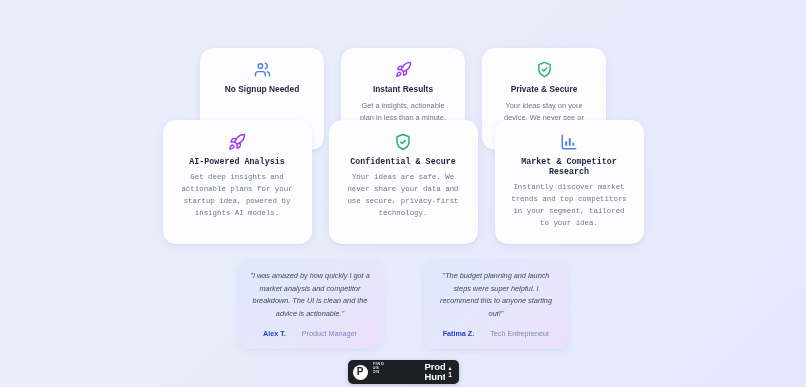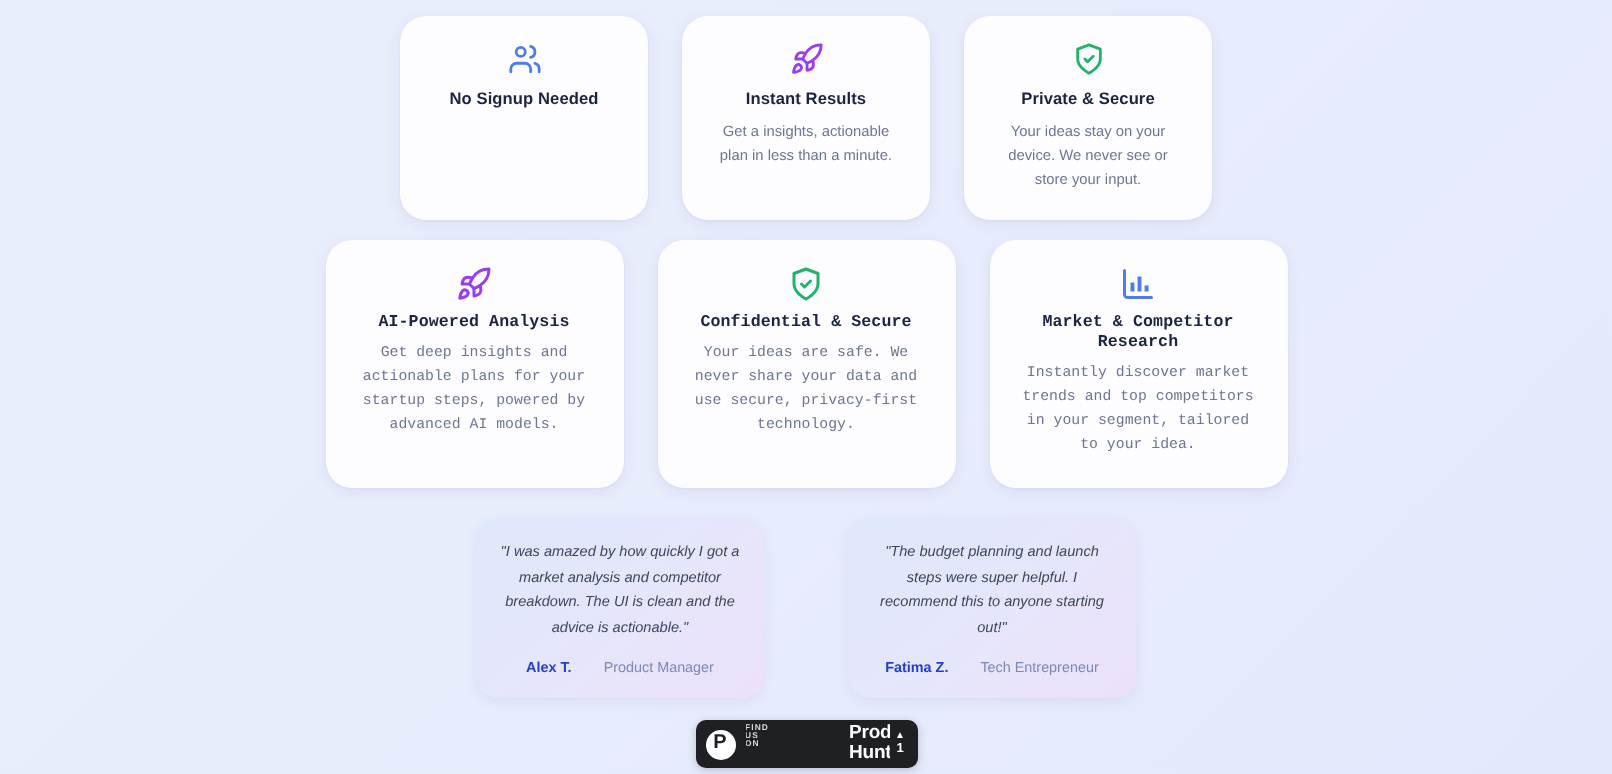--- a/index.html
+++ b/index.html
@@ -50,20 +50,21 @@
     padding: 12px 14px 14px;
     text-align: center;
     display: flex;
     flex-direction: column;
     align-items: center;
   }
 
   .row-one .feature-card {
     width: 124px;
     min-height: 83px;
+    margin-top: 40px;
   }
 
   .row-two .feature-card {
     width: 149px;
     min-height: 85px;
     font-family: Liberation Mono, monospace;
   }
 
   .card-icon {
     height: 19px;
@@ -285,21 +286,21 @@
     <div class="feature-card">
       <div class="card-icon">
         <svg width="18" height="18" viewBox="0 0 24 24" fill="none" stroke="#9b3cf0" stroke-width="2" stroke-linecap="round" stroke-linejoin="round">
           <path d="M4.5 16.5c-1.5 1.26-2 5-2 5s3.74-.5 5-2c.71-.84.7-2.13-.09-2.91a2.18 2.18 0 0 0-2.91-.09z"></path>
           <path d="M12 15l-3-3a22 22 0 0 1 2-3.95A12.88 12.88 0 0 1 22 2c0 2.72-.78 7.5-6 11a22.35 22.35 0 0 1-4 2z"></path>
           <path d="M9 12H4s.55-3.03 2-4c1.62-1.08 5 0 5 0"></path>
           <path d="M12 15v5s3.03-.55 4-2c1.08-1.62 0-5 0-5"></path>
         </svg>
       </div>
       <div class="card-title">AI-Powered Analysis</div>
-      <div class="card-desc">Get deep insights and actionable plans for your startup steps, powered by advanced AI models.</div>
+      <div class="card-desc">Get deep insights and actionable plans for your startup idea, powered by insights AI models.</div>
     </div>
 
     <div class="feature-card">
       <div class="card-icon">
         <svg width="18" height="18" viewBox="0 0 24 24" fill="none" stroke="#23b26d" stroke-width="2" stroke-linecap="round" stroke-linejoin="round">
           <path d="M12 22s8-4 8-10V5l-8-3-8 3v7c0 6 8 10 8 10z"></path>
           <path d="M9 12l2 2 4-4"></path>
         </svg>
       </div>
       <div class="card-title">Confidential &amp; Secure</div>

